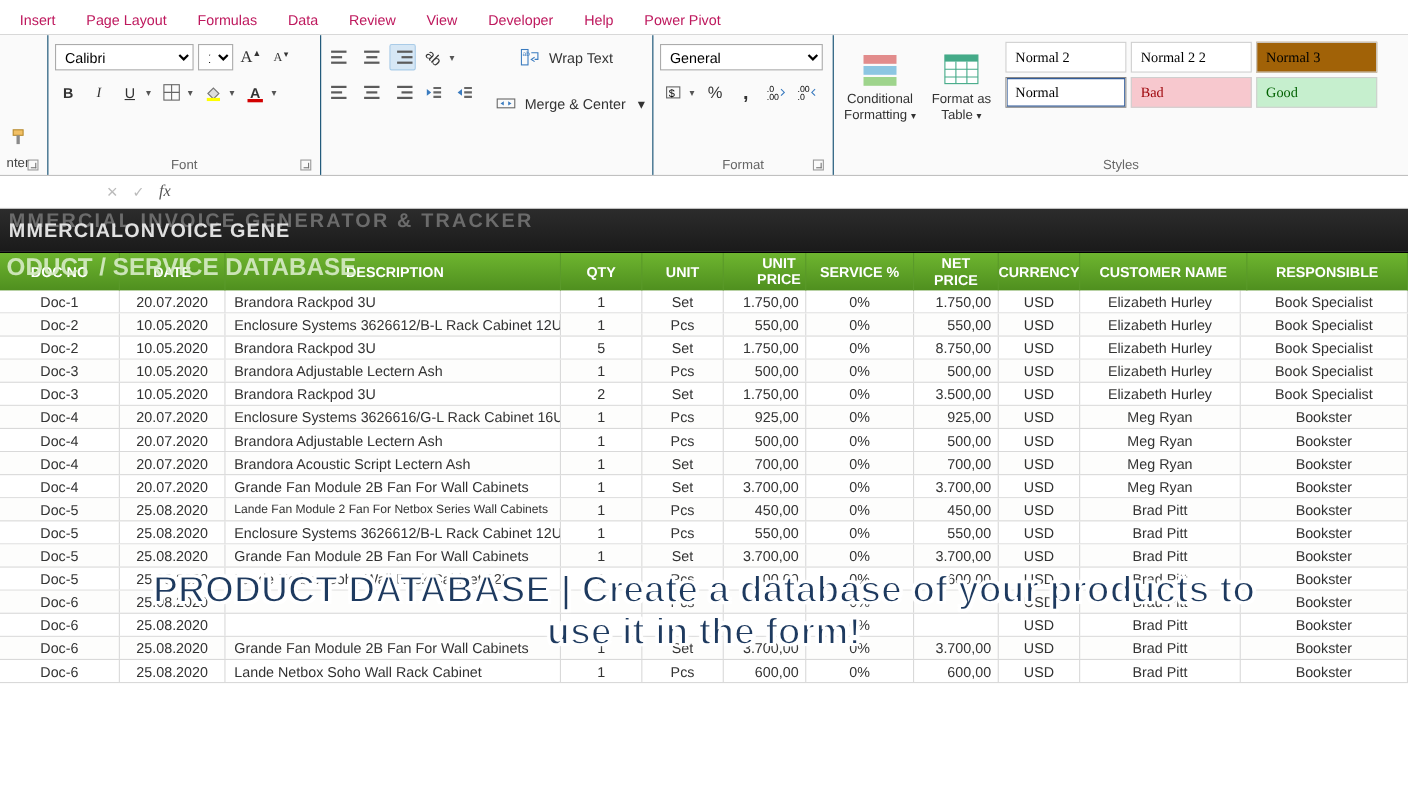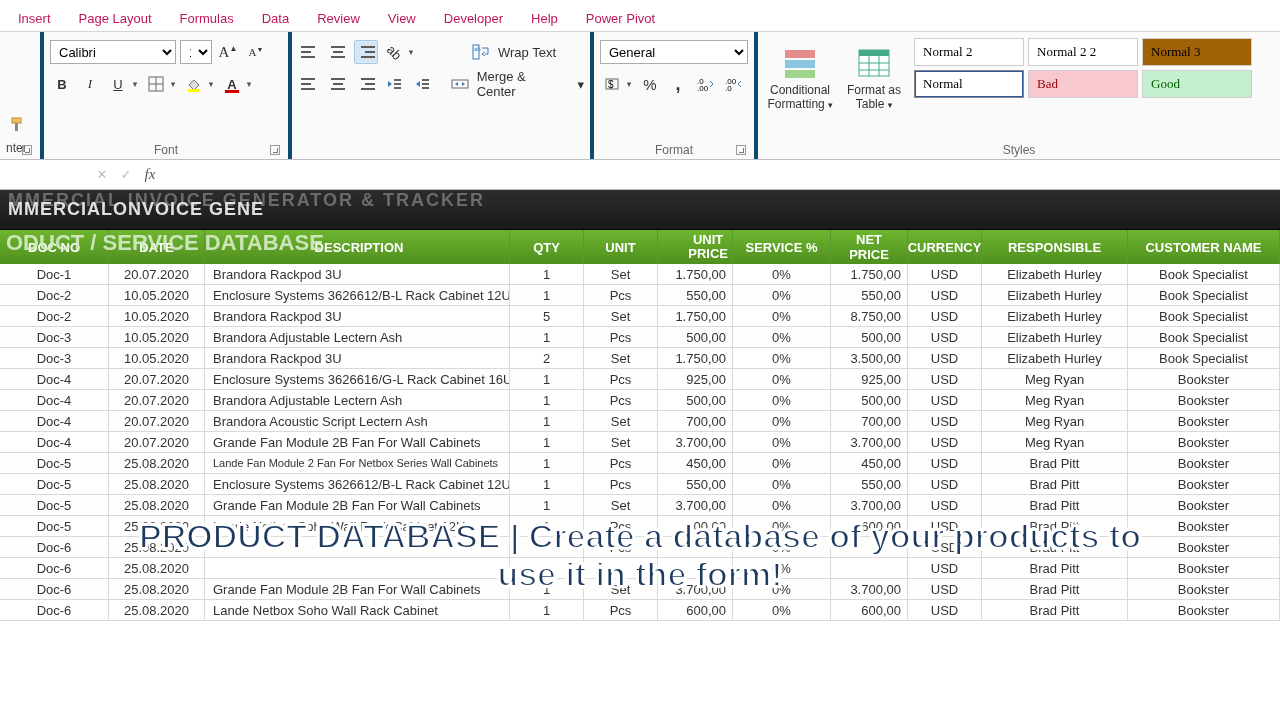--- a/index.html
+++ b/index.html
@@ -4,21 +4,21 @@
 <style>
   * { box-sizing: border-box; margin: 0; padding: 0; }
   html, body { width: 1280px; height: 720px; font-family: "Segoe UI", Arial, sans-serif; font-size: 13px; background: #fff; color: #333; overflow: hidden; }
 
   
   .tabs { display: flex; align-items: center; height: 32px; padding: 8px 4px 0 4px; border-bottom: 1px solid #d4d4d4; }
   .tab { padding: 6px 14px 8px 14px; color: #be185d; cursor: pointer; }
 
   
   .ribbon { display: flex; height: 128px; border-bottom: 1px solid #c0c0c0; background: #fafafa; }
-  .group { display: flex; flex-direction: column; border-right: 4px solid #0c4a6e; padding: 4px 6px 2px 6px; }
+  .group { display: flex; flex-direction: column; border-right: 1px solid #0c4a6e; padding: 4px 6px 2px 6px; }
   .group-body { flex: 1; display: flex; align-items: flex-start; gap: 4px; }
   .group-label { text-align: center; font-size: 12px; color: #666; padding-top: 2px; position: relative; }
   .dl { position: absolute; right: 2px; bottom: 2px; width: 10px; height: 10px; border: 1px solid #9a9a9a; }
   .dl::after { content: ""; position: absolute; right: 1px; bottom: 1px; width: 4px; height: 4px; border-right: 1px solid #777; border-bottom: 1px solid #777; }
 
   .col { display: flex; flex-direction: column; gap: 4px; }
   .row { display: flex; align-items: center; gap: 4px; }
 
   select, input[type=text] { height: 24px; border: 1px solid #ababab; background: #fff; font-size: 13px; padding: 0 4px; }
   .btn-icon { width: 24px; height: 24px; display: inline-flex; align-items: center; justify-content: center; border: 1px solid transparent; border-radius: 2px; cursor: pointer; }
@@ -242,21 +242,21 @@
           <span class="btn-icon">
               <svg width="16" height="14">
                 <path d="M2 7 L6 4 L6 10 Z" fill="#3a7bbf"></path>
                 <line x1="8" y1="3" x2="15" y2="3" stroke="#666" stroke-width="2"></line>
                 <line x1="8" y1="7" x2="15" y2="7" stroke="#666" stroke-width="2"></line>
                 <line x1="8" y1="11" x2="15" y2="11" stroke="#666" stroke-width="2"></line>
               </svg>
             </span>
         </div>
       </div>
-      <div class="col" style="gap:8px">
+      <div class="col" style="gap:18px">
         <div class="row btn-icon" style="width:auto;padding:0 6px">
           <svg width="18" height="16">
               <rect x="1" y="1" width="6" height="14" fill="none" stroke="#3a7bbf"></rect>
               <text x="2" y="7" font-size="6" fill="#3a7bbf">ab</text>
               <path d="M10 4 H16 V10 L13 10 M13 8 L10 10 L13 12" fill="none" stroke="#3a7bbf"></path>
             </svg>
           <span style="margin-left:4px">Wrap Text</span>
         </div>
         <div class="row">
           <div class="row btn-icon" style="width:auto;padding:0 6px">
@@ -366,22 +366,22 @@
     <div class="col-row" id="colrow" style="padding-top:0px">
         <div class="cell-h c-doc">DOC NO</div>
         <div class="cell-h c-date">DATE</div>
         <div class="cell-h c-desc">DESCRIPTION</div>
         <div class="cell-h c-qty">QTY</div>
         <div class="cell-h c-unit">UNIT</div>
         <div class="cell-h c-uprice unit-price">UNIT<br>PRICE</div>
         <div class="cell-h c-disc">SERVICE %</div>
         <div class="cell-h c-net">NET PRICE</div>
         <div class="cell-h c-cur">CURRENCY</div>
+        <div class="cell-h c-cust">CUSTOMER NAME</div>
         <div class="cell-h c-resp">RESPONSIBLE</div>
-        <div class="cell-h c-cust">CUSTOMER NAME</div>
       </div>
   </div>
   <div class="data" id="datarows">
       <div class="data-row">
         <div class="cell c-doc">Doc-1</div>
         <div class="cell c-date">20.07.2020</div>
         <div class="cell c-desc">Brandora Rackpod 3U</div>
         <div class="cell c-qty">1</div>
         <div class="cell c-unit">Set</div>
         <div class="cell c-uprice">1.750,00</div>

